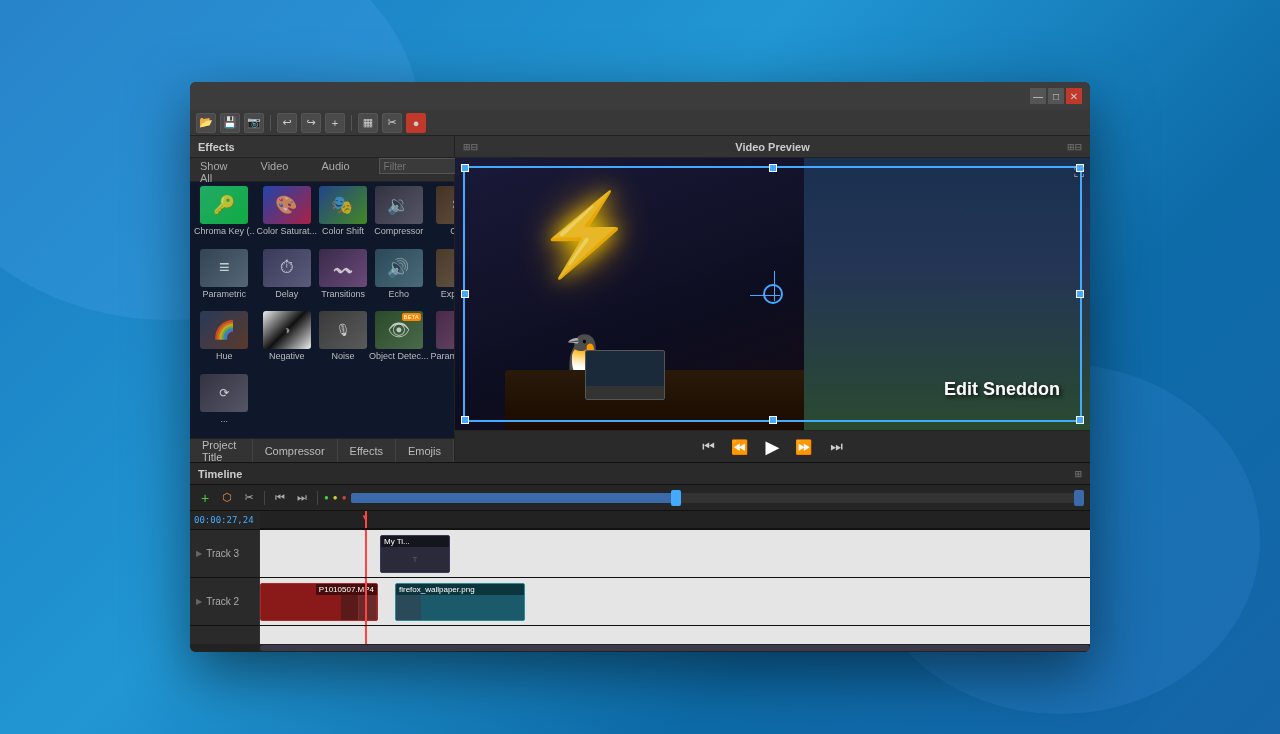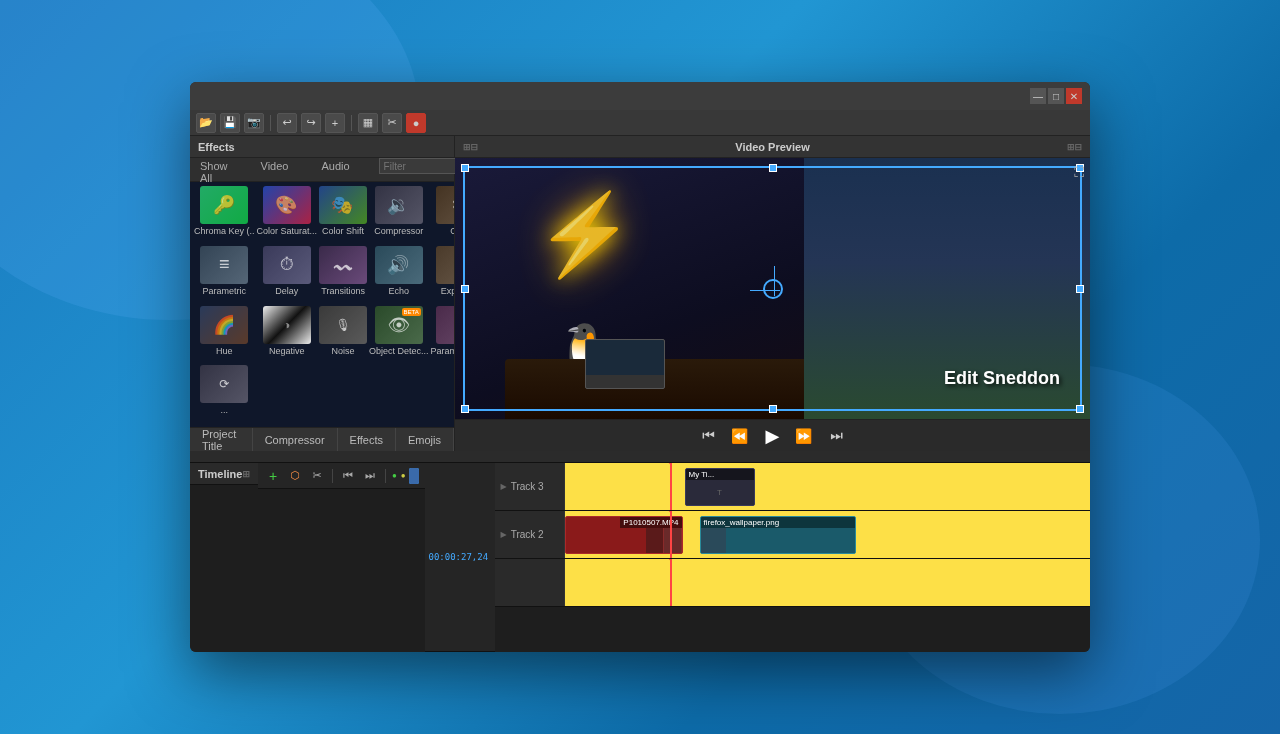--- a/index.html
+++ b/index.html
@@ -351,22 +351,21 @@
       font-size: 14px;
       cursor: pointer;
     }
     
     .timeline-section {
       height: 190px;
       background: #1e1e1e;
       border-top: 1px solid #111;
       flex-shrink: 0;
       display: flex;
-      flex-direction: row;
-      margin-top: 11px;
+      flex-direction: column;
     }
     .timeline-header {
       height: 22px;
       background: #2a2a2a;
       display: flex;
       align-items: center;
       padding: 0 8px;
       color: #ccc;
       font-size: 11px;
       font-weight: bold;
@@ -466,21 +465,21 @@
       align-items: center;
       padding: 0 6px;
       color: #aaa;
       font-size: 10px;
       border-right: 1px solid #333;
       flex-shrink: 0;
       gap: 4px;
     }
     .track-content {
       flex: 1;
-      background: #fde047;
+      background: #e5e5e5;
       position: relative;
       overflow: hidden;
     }
     
     .clip {
       position: absolute;
       height: 38px;
       top: 5px;
       border-radius: 2px;
       overflow: hidden;
@@ -826,21 +825,21 @@
           <div class="playhead" style="left:105px;"></div>
 
           <div class="clip clip-red" style="left:0px; width:118px;align-items:flex-end;">
             <div class="clip-title">P1010507.MP4</div>
             <div style="flex:1; display:flex; background:#7a1a1a;">
               <div style="width:18px; background:#5a1a1a; border-right:1px solid #8a2a2a;"></div>
               <div style="width:18px; background:#6a2a2a; border-right:1px solid #8a2a2a;"></div>
             </div>
           </div>
 
-          <div class="clip clip-teal" style="left:135px; width:156px;">
+          <div class="clip clip-teal" style="left:135px; width:130px;">
             <div class="clip-title">firefox_wallpaper.png</div>
             <div style="flex:1; background:#1a5a6a; display:flex;">
               <div style="width:25px; background:#2a4a5a;"></div>
             </div>
           </div>
         </div>
       </div>
 
       <div class="track-row">
         <div class="track-label">

